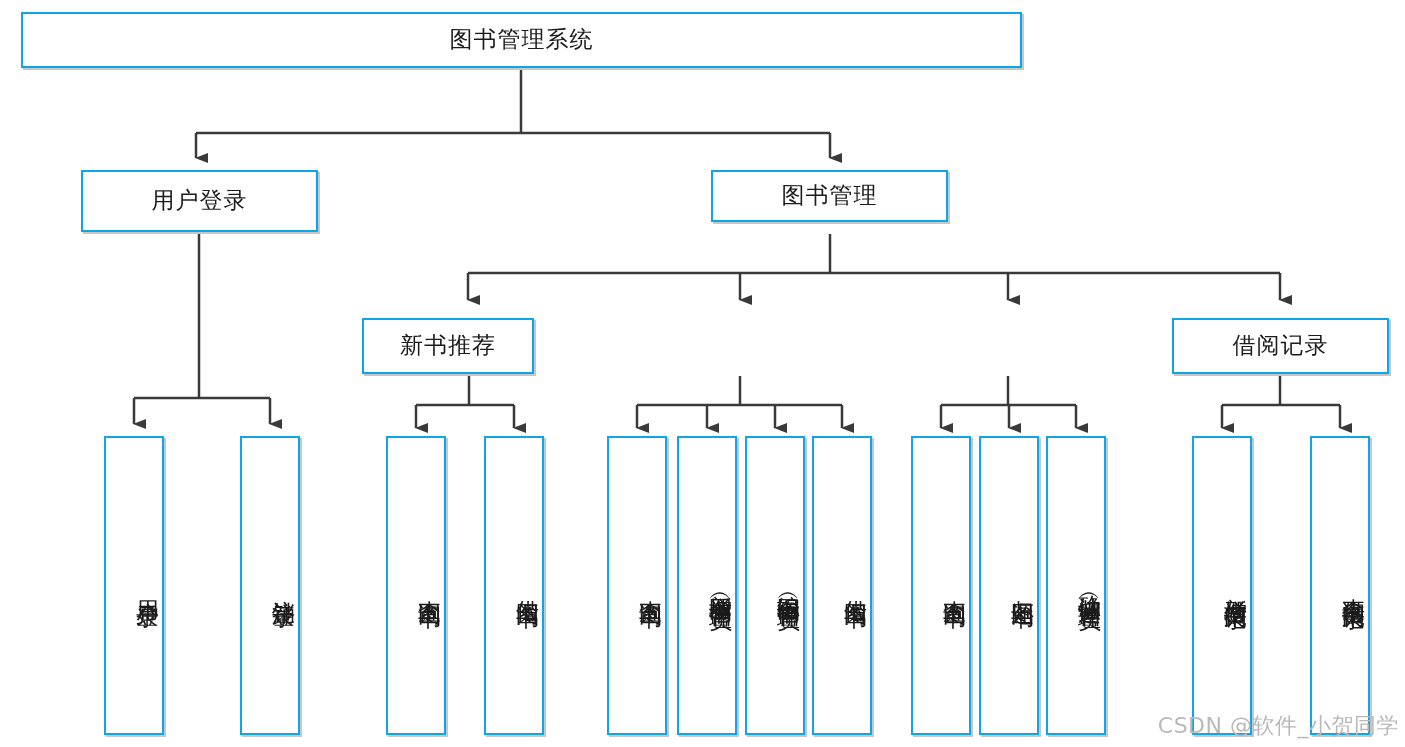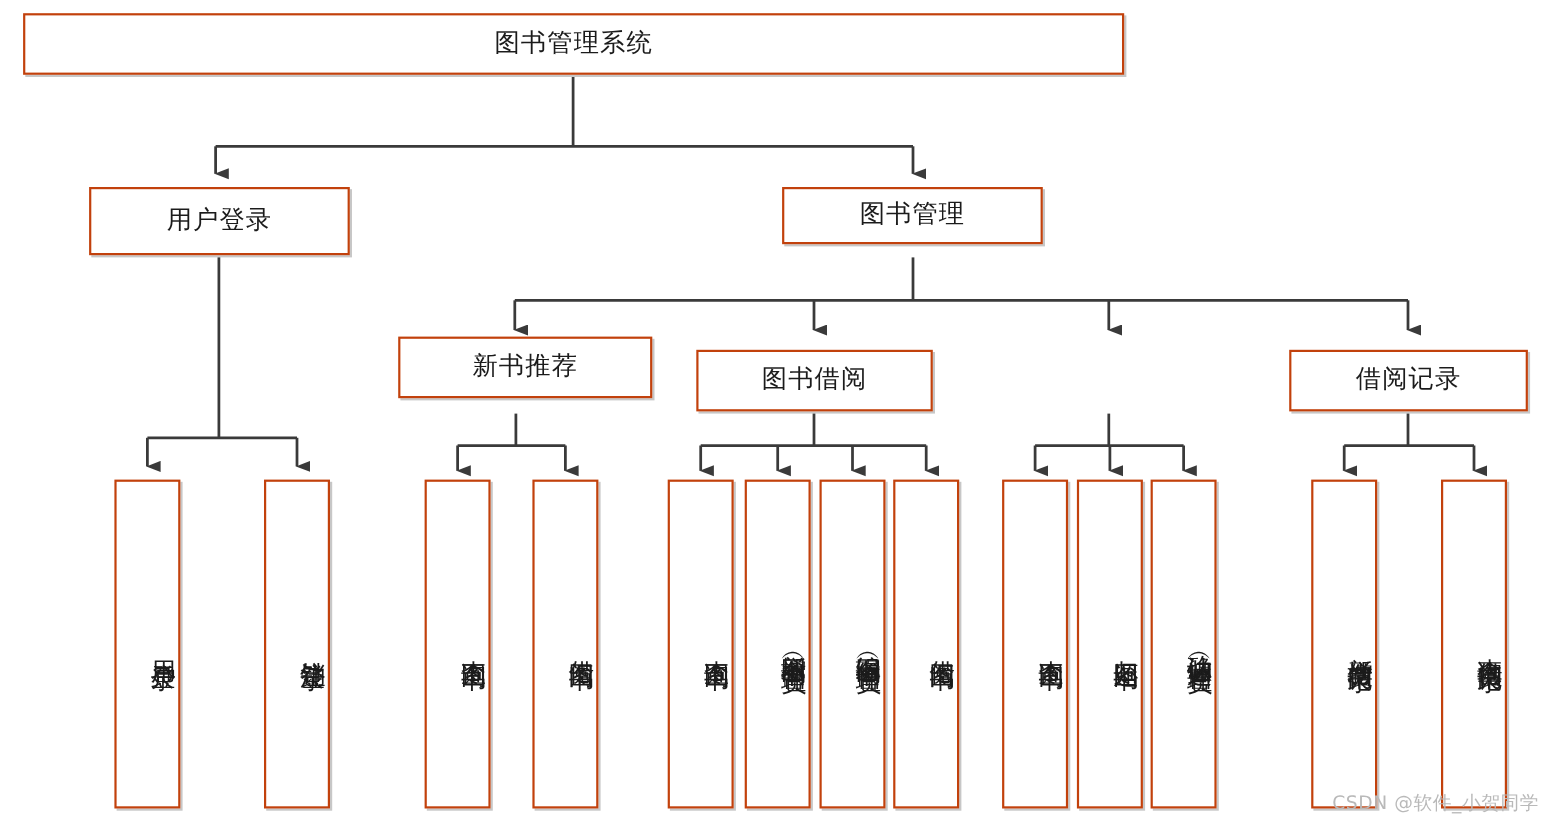--- a/index.html
+++ b/index.html
@@ -22,21 +22,21 @@
     left: 0;
     top: 0;
     width: 1405px;
     height: 747px;
     pointer-events: none;
   }
   .node {
     position: absolute;
     box-sizing: border-box;
     background: #ffffff;
-    border: 2px solid #c2410c;
+    border: 2px solid #0ea5e9;
     box-shadow: 2px 2px 0 rgba(0,0,0,0.22);
     display: flex;
     align-items: center;
     justify-content: center;
     color: #1b1b1b;
     z-index: 2;
   }
   .node.horiz {
     font-size: 23px;
     letter-spacing: 1px;
@@ -56,21 +56,21 @@
   .node.vert .vlabel {
     writing-mode: vertical-rl;
     text-orientation: upright;
     white-space: nowrap;
     display: block;
   }
   .watermark {
     position: absolute;
     right: 6px;
     bottom: 6px;
-    font-size: 17px;
+    font-size: 22px;
     color: #b9b9b9;
     letter-spacing: 0.5px;
     z-index: 3;
     white-space: nowrap;
   }
 </style>
 </head>
 <body>
 
 <div id="canvas">
@@ -130,27 +130,24 @@
   </div>
 
   <div class="node horiz" style="left:81px; top:170px; width:237px; height:62px;">
     <span>用户登录</span>
   </div>
 
   <div class="node horiz" style="left:711px; top:170px; width:237px; height:52px;">
     <span>图书管理</span>
   </div>
 
-  <div class="node horiz" style="left:362px; top:306px; width:231px; height:56px;">
+  <div class="node horiz" style="left:362px; top:318px; width:172px; height:56px;">
     <span>新书推荐</span>
   </div>
 
-  <div class="node horiz" style="left:633px; top:318px; width:215px; height:56px;">
-    <span>图书借阅</span>
-  </div>
 
 
   <div class="node horiz" style="left:1172px; top:318px; width:217px; height:56px;">
     <span>借阅记录</span>
   </div>
 
   <div class="node vert" style="left:104px; top:436px; width:60px; height:299px;">
     <span class="vlabel">用户登录</span>
   </div>
 

